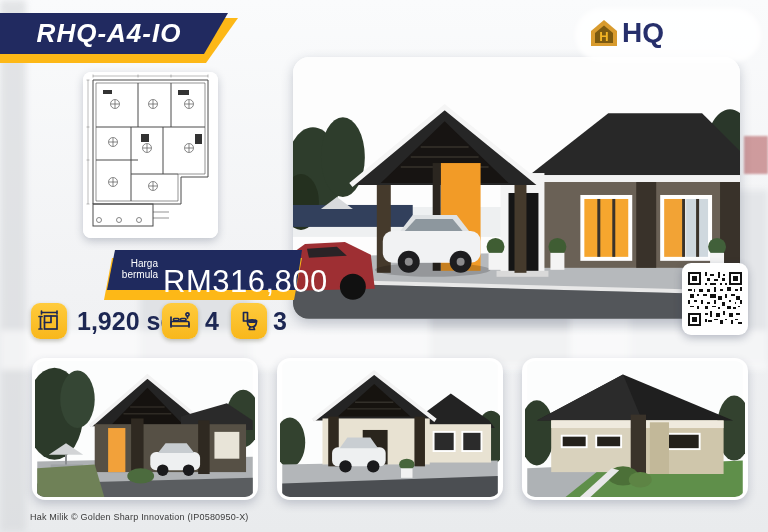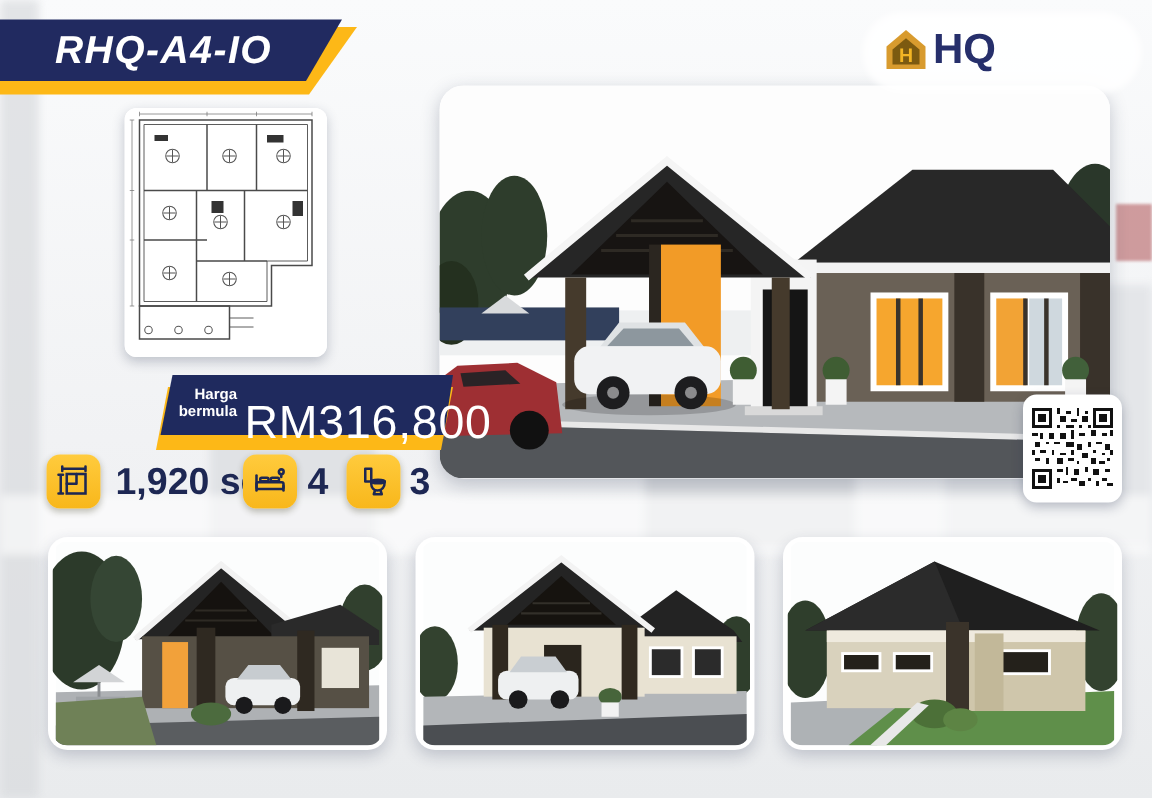--- a/index.html
+++ b/index.html
@@ -19,21 +19,21 @@
     -webkit-text-fill-color:transparent;}
   .logo-hq{color:#262f6b;}
   
   .plan-card{position:absolute;left:83px;top:72px;width:135px;height:166px;background:#fff;
     border-radius:8px;box-shadow:0 3px 8px rgba(40,50,80,.25);overflow:hidden;}
   
   .photo-main{position:absolute;left:293px;top:57px;width:447px;height:262px;border-radius:16px;
     overflow:hidden;box-shadow:0 4px 12px rgba(40,50,80,.25);background:#fdfdfd;}
   
   .price-label{position:absolute;left:104px;top:258px;width:54px;text-align:right;color:#fff;
-    font-size:10px;font-weight:bold;line-height:11px;}
+    font-size:10px;font-weight:normal;line-height:11px;}
   .price-amount{position:absolute;left:163px;top:264px;color:#fff;font-size:31px;font-weight:normal;letter-spacing:.5px;}
   
   .spec-icon{position:absolute;width:36px;height:36px;background:linear-gradient(180deg,#ffcb3d,#f8b71b);
     border-radius:9px;display:flex;align-items:center;justify-content:center;
     box-shadow:0 2px 4px rgba(60,60,30,.3);}
   .spec-value{position:absolute;color:#1d2753;font-size:25px;font-weight:bold;}
   
   .qr-card{position:absolute;left:682px;top:263px;width:66px;height:72px;background:#fff;border-radius:9px;
     box-shadow:0 3px 8px rgba(40,50,80,.3);display:flex;align-items:center;justify-content:center;}
   
@@ -429,14 +429,15 @@
       <rect x="140" y="76" width="40" height="16" fill="#24211b" stroke="#fff" stroke-width="2"></rect>
       <rect x="128" y="64" width="20" height="54" fill="#c2b899"></rect>
       <g>
         <ellipse cx="100" cy="120" rx="16" ry="10" fill="#4c7038"></ellipse>
         <ellipse cx="118" cy="124" rx="12" ry="8" fill="#5d8444"></ellipse>
       </g>
       <polygon points="55,142 88,112 96,114 66,142" fill="#e8e8e8"></polygon>
     </svg>
   </div>
 
+  <div class="footer-note">Hak Milik © Golden Sharp Innovation (IP0580950-X)</div>
 
 </div>
 
 </body></html>

